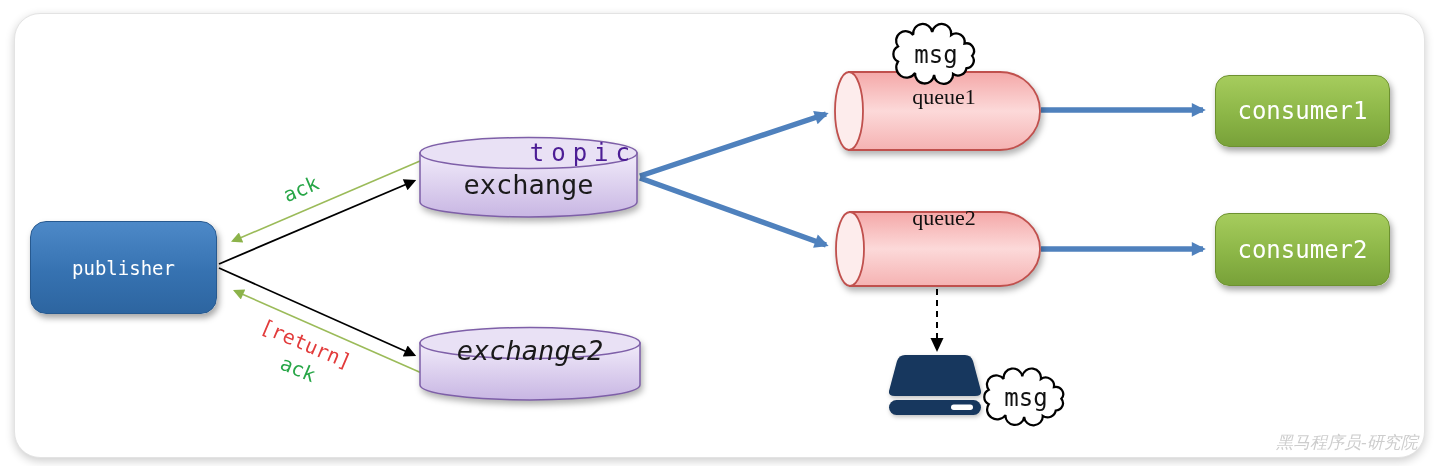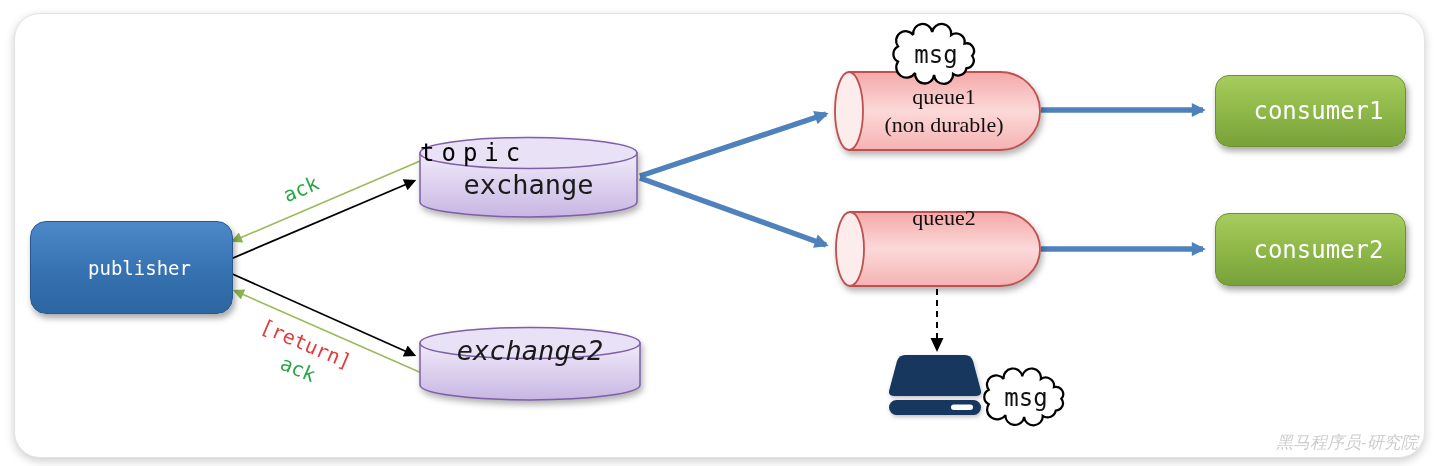--- a/index.html
+++ b/index.html
@@ -2,33 +2,33 @@
 <html><head>
 <meta charset="utf-8">
 <style>
   html,body{margin:0;padding:0;background:#ffffff;}
   #stage{position:relative;width:1434px;height:466px;background:#ffffff;overflow:hidden;
          font-family:"DejaVu Sans Mono","Liberation Mono",monospace;}
   #card{position:absolute;left:14px;top:13px;width:1409px;height:443px;background:#ffffff;
         border:1px solid #e3e3e3;border-radius:26px;box-shadow:0 3px 10px rgba(0,0,0,.20);}
   #vector{position:absolute;left:0;top:0;}
   .lbl{position:absolute;white-space:nowrap;}
-  .nodebox{position:absolute;display:flex;align-items:center;justify-content:center;padding-left:16px;}
+  .nodebox{position:absolute;display:flex;align-items:center;justify-content:center;}
   #publisher-box{left:30px;top:221px;width:185px;height:91px;border-radius:16px;
         background:linear-gradient(180deg,#4d89c8 0%,#3672b1 55%,#2d65a0 100%);
         border:1px solid #27598f;box-shadow:2px 4px 6px rgba(0,0,0,.35);
         color:#ffffff;font-size:19px;}
   .consumer{width:173px;border-radius:14px;
         background:linear-gradient(180deg,#a6cc5d 0%,#8cb647 55%,#78a139 100%);
         border:1px solid #6d9130;box-shadow:2px 4px 6px rgba(0,0,0,.35);
         color:#ffffff;font-size:24px;}
   #consumer1-box{left:1215px;top:75px;height:70px;}
   #consumer2-box{left:1215px;top:213px;height:71px;}
-  #topic-label{left:420px;top:139px;width:217px;text-align:left;font-size:24px;
-        letter-spacing:7px;color:#000000;}
+  #topic-label{left:420px;top:139px;width:217px;text-align:right;font-size:24px;
+        letter-spacing:7px;color:#4c1d95;}
   #exchange-label{left:420px;top:169px;width:217px;text-align:center;font-size:27px;color:#1a1a1a;}
   #exchange2-label{left:420px;top:335px;width:220px;text-align:center;font-size:27px;color:#1a1a1a;font-style:italic;}
   .queue-label{width:192px;text-align:center;font-size:22px;line-height:28px;color:#111;font-family:Liberation Serif, serif;}
   #queue1-label{left:848px;top:83px;}
   #queue2-label{left:848px;top:204px;}
   .msg-label{font-size:24px;color:#111;transform:translate(-50%,-50%);}
   #msg1-label{left:936px;top:55px;}
   #msg2-label{left:1026px;top:398px;}
   .edge-label{font-size:20px;transform:translate(-50%,-50%) rotate(var(--rot));}
   #ack-top{left:301px;top:189px;--rot:-23deg;color:#27a647;}
@@ -145,21 +145,20 @@
   <div class="nodebox consumer" id="consumer2-box">
     <span>consumer2</span>
   </div>
 
   <div class="lbl" id="topic-label">topic</div>
   <div class="lbl" id="exchange-label">exchange</div>
   <div class="lbl" id="exchange2-label">exchange2</div>
 
   <div class="lbl queue-label" id="queue1-label">
     <div>queue1</div>
-    <div>(non durable)</div>
   </div>
   <div class="lbl queue-label" id="queue2-label">
     <div>queue2</div>
   </div>
 
   <div class="lbl msg-label" id="msg1-label">msg</div>
   <div class="lbl msg-label" id="msg2-label">msg</div>
 
   <div class="lbl edge-label" id="ack-top">ack</div>
   <div class="lbl edge-label" id="return-label">[return]</div>

